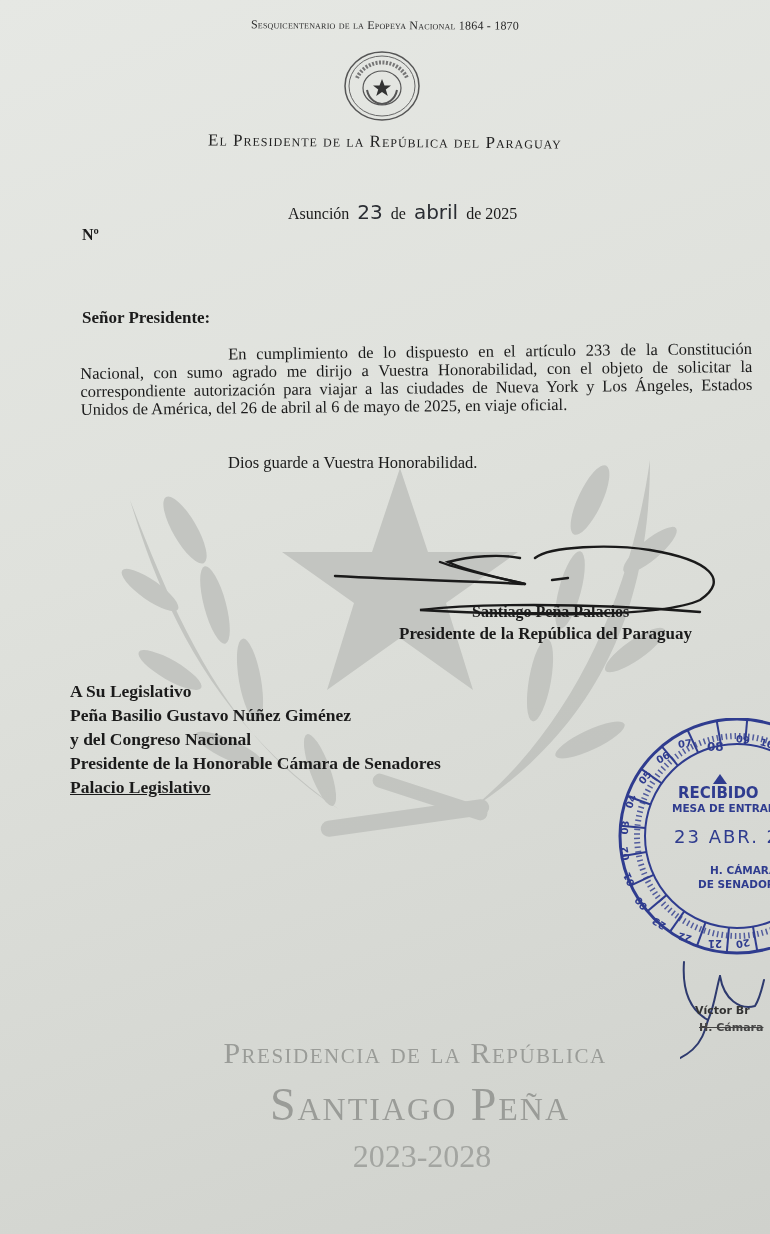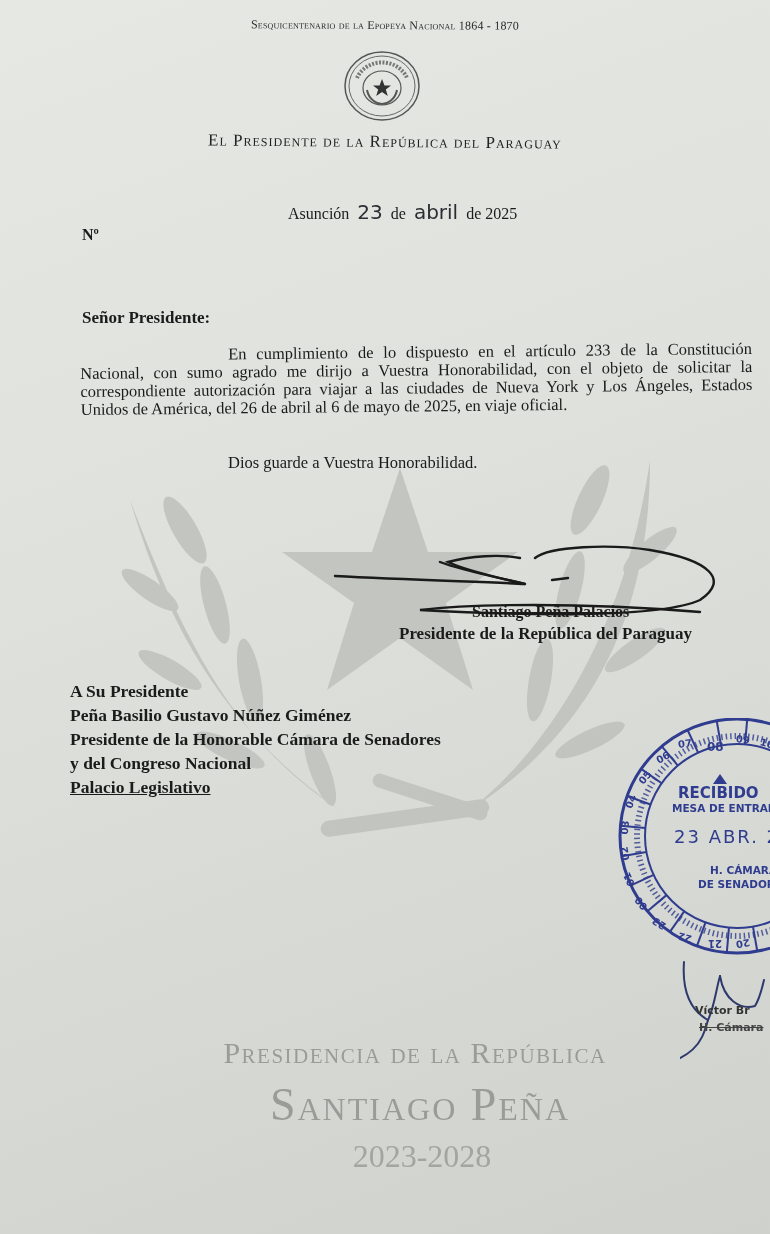--- a/index.html
+++ b/index.html
@@ -102,24 +102,24 @@
     <path d="M110,22 C130,30 170,38 195,44"></path>
     <path d="M205,18 C220,6 280,4 320,10 C380,20 400,40 370,60 C330,78 200,76 90,70 C140,64 250,62 370,72"></path>
     <path d="M222,40 L238,38"></path>
   </g>
 </svg>
 
 <div class="abs sign-name">Santiago Peña Palacios</div>
 <div class="abs sign-title">Presidente de la República del Paraguay</div>
 
 <div class="abs recipient">
-  <div>A Su Presidente</div>
+  <div>A Su Legislativo</div>
   <div>Peña Basilio Gustavo Núñez Giménez</div>
+  <div>y del Congreso Nacional</div>
   <div>Presidente de la Honorable Cámara de Senadores</div>
-  <div>y del Congreso Nacional</div>
   <div class="u">Palacio Legislativo</div>
 </div>
 
 <div class="abs stamp">
   <svg width="250" height="250" viewBox="0 0 250 250" style="position:absolute;left:0;top:0">
     <circle cx="125" cy="118" r="117" fill="none" stroke="#2f3c8f" stroke-width="3"></circle>
     <circle cx="125" cy="118" r="92" fill="none" stroke="#2f3c8f" stroke-width="2"></circle>
     <circle cx="125" cy="118" r="100" fill="none" stroke="#2f3c8f" stroke-width="6" stroke-dasharray="1.5 3" opacity="0.8"></circle>
     <g stroke="#2f3c8f" stroke-width="2">
       <line x1="125" y1="1" x2="125" y2="26" transform="rotate(-40 125 118)"></line>

